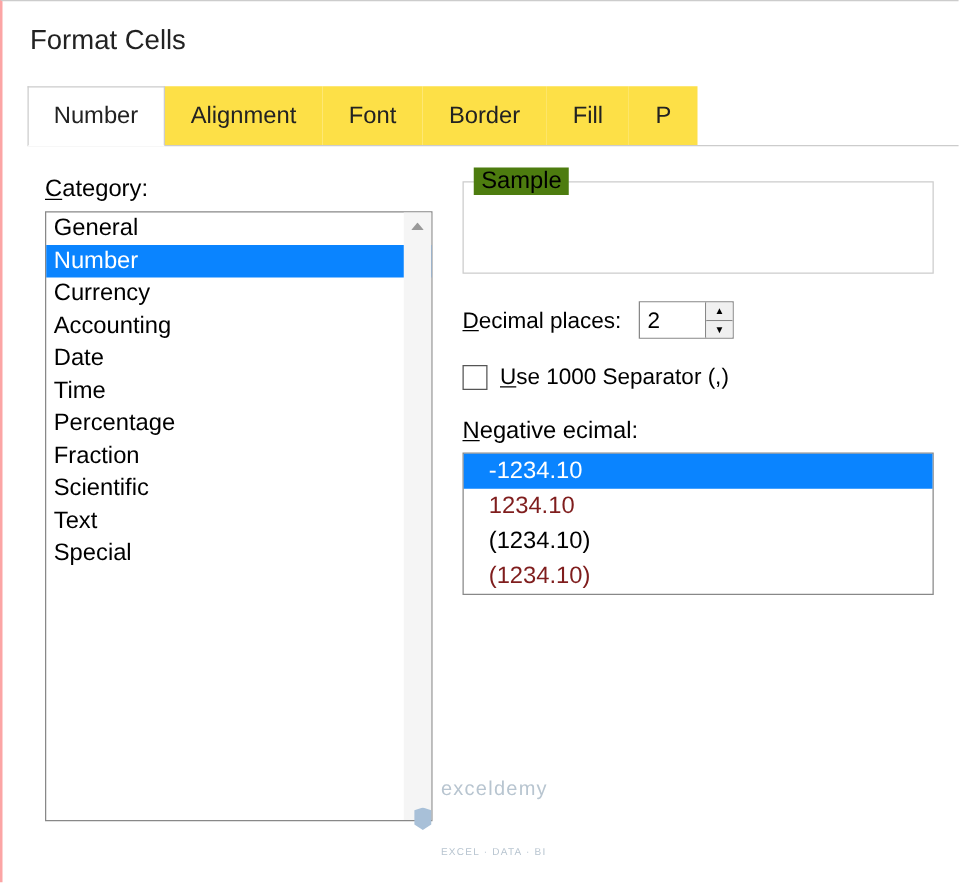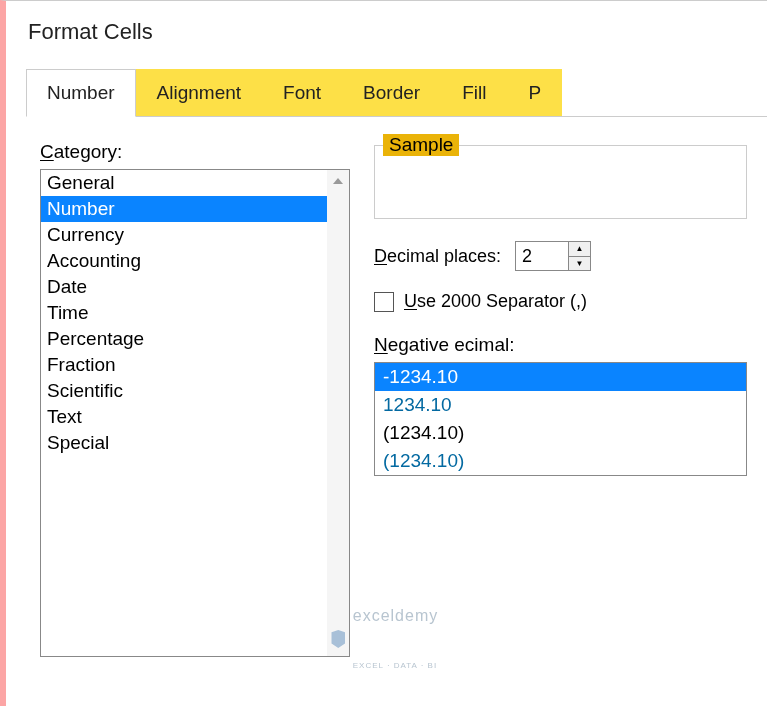--- a/index.html
+++ b/index.html
@@ -11,21 +11,21 @@
     width: 767px;
     height: 706px;
     overflow: hidden;
     position: relative;
   }
   .dialog {
     width: 100%;
     height: 100%;
     background: #fff;
     border-top: 1px solid #ccc;
-    border-left: 6px solid #fca5a5;
+    border-left: 2px solid #fca5a5;
   }
   .dialog-title {
     font-size: 22px;
     padding: 18px 22px 24px 22px;
     color: #222;
   }
   .tabs {
     display: flex;
     margin-left: 20px;
     border-bottom: 1px solid #ccc;
@@ -104,21 +104,21 @@
   .sample-box {
     position: relative;
     border: 1px solid #ccc;
     height: 74px;
     margin-bottom: 22px;
   }
   .sample-legend {
     position: absolute;
     top: -12px;
     left: 8px;
-    background: #eab308;
+    background: #4d7c0f;
     padding: 0 6px;
     font-size: 19px;
   }
   .row {
     display: flex;
     align-items: center;
     gap: 14px;
     margin-bottom: 20px;
   }
   .decimal-input-wrap {
@@ -160,32 +160,32 @@
     height: 20px;
     border: 1px solid #555;
     background: #fff;
     cursor: pointer;
   }
   .neg-list {
     border: 1px solid #888;
     margin-top: 6px;
   }
   .neg-item {
-    padding: 3px 8px;
+    padding: 3px 20px;
     font-size: 19px;
     cursor: pointer;
   }
   .neg-item.selected {
     background: #0a84ff;
     color: #fff;
   }
-  .neg-item.red { color: #0369a1; }
+  .neg-item.red { color: #7f1d1d; }
   .watermark {
     position: absolute;
-    bottom: 36px;
+    bottom: 20px;
     left: 50%;
     transform: translateX(-50%);
     color: #b8c5d0;
     font-size: 15px;
     display: flex;
     align-items: center;
     gap: 6px;
     pointer-events: none;
   }
   .watermark svg { width: 18px; height: 18px; }
@@ -248,21 +248,21 @@
           <div class="spinner">
             <div class="spin-btn">▲</div>
             <div class="spin-btn">▼</div>
           </div>
         </div>
       </div>
 
       <div class="checkbox-row">
         <div class="checkbox"></div>
         <span>
-          <span class="underline-first">U</span><span>se 2000 Separator (,)</span>
+          <span class="underline-first">U</span><span>se 1000 Separator (,)</span>
         </span>
       </div>
 
       <div>
         <span class="label">
           <span class="underline-first">N</span><span>egative ecimal:</span>
         </span>
         <div class="neg-list" id="neg-items">
             <div class="neg-item selected">-1234.10</div>
             <div class="neg-item red">1234.10</div>

